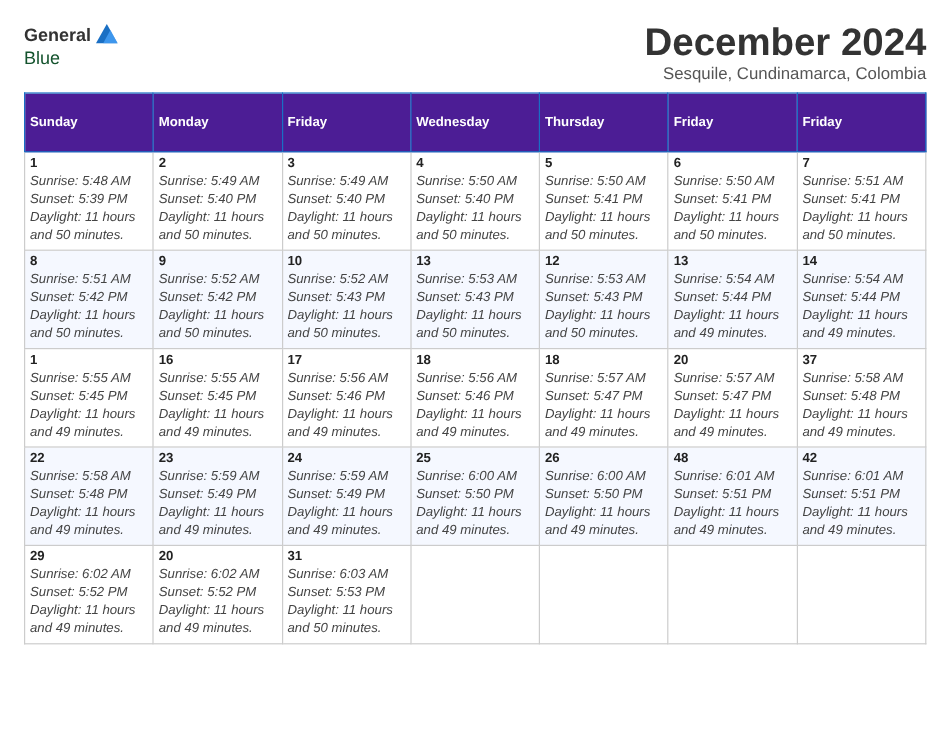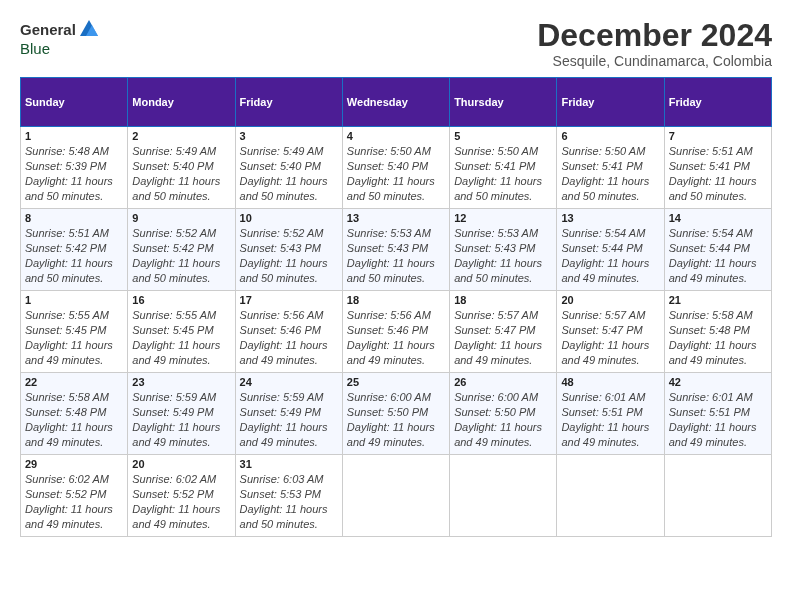--- a/index.html
+++ b/index.html
@@ -276,21 +276,21 @@
 and 49 minutes.</div>
           </td>
           <td>
             <span class="day-num">20</span>
             <div class="day-info" style="white-space: pre-line;">Sunrise: 5:57 AM
 Sunset: 5:47 PM
 Daylight: 11 hours
 and 49 minutes.</div>
           </td>
           <td>
-            <span class="day-num">21</span>
+            <span class="day-num">37</span>
             <div class="day-info" style="white-space: pre-line;">Sunrise: 5:58 AM
 Sunset: 5:48 PM
 Daylight: 11 hours
 and 49 minutes.</div>
           </td>
         </tr>
         <tr>
           <td>
             <span class="day-num">22</span>
             <div class="day-info" style="white-space: pre-line;">Sunrise: 5:58 AM

